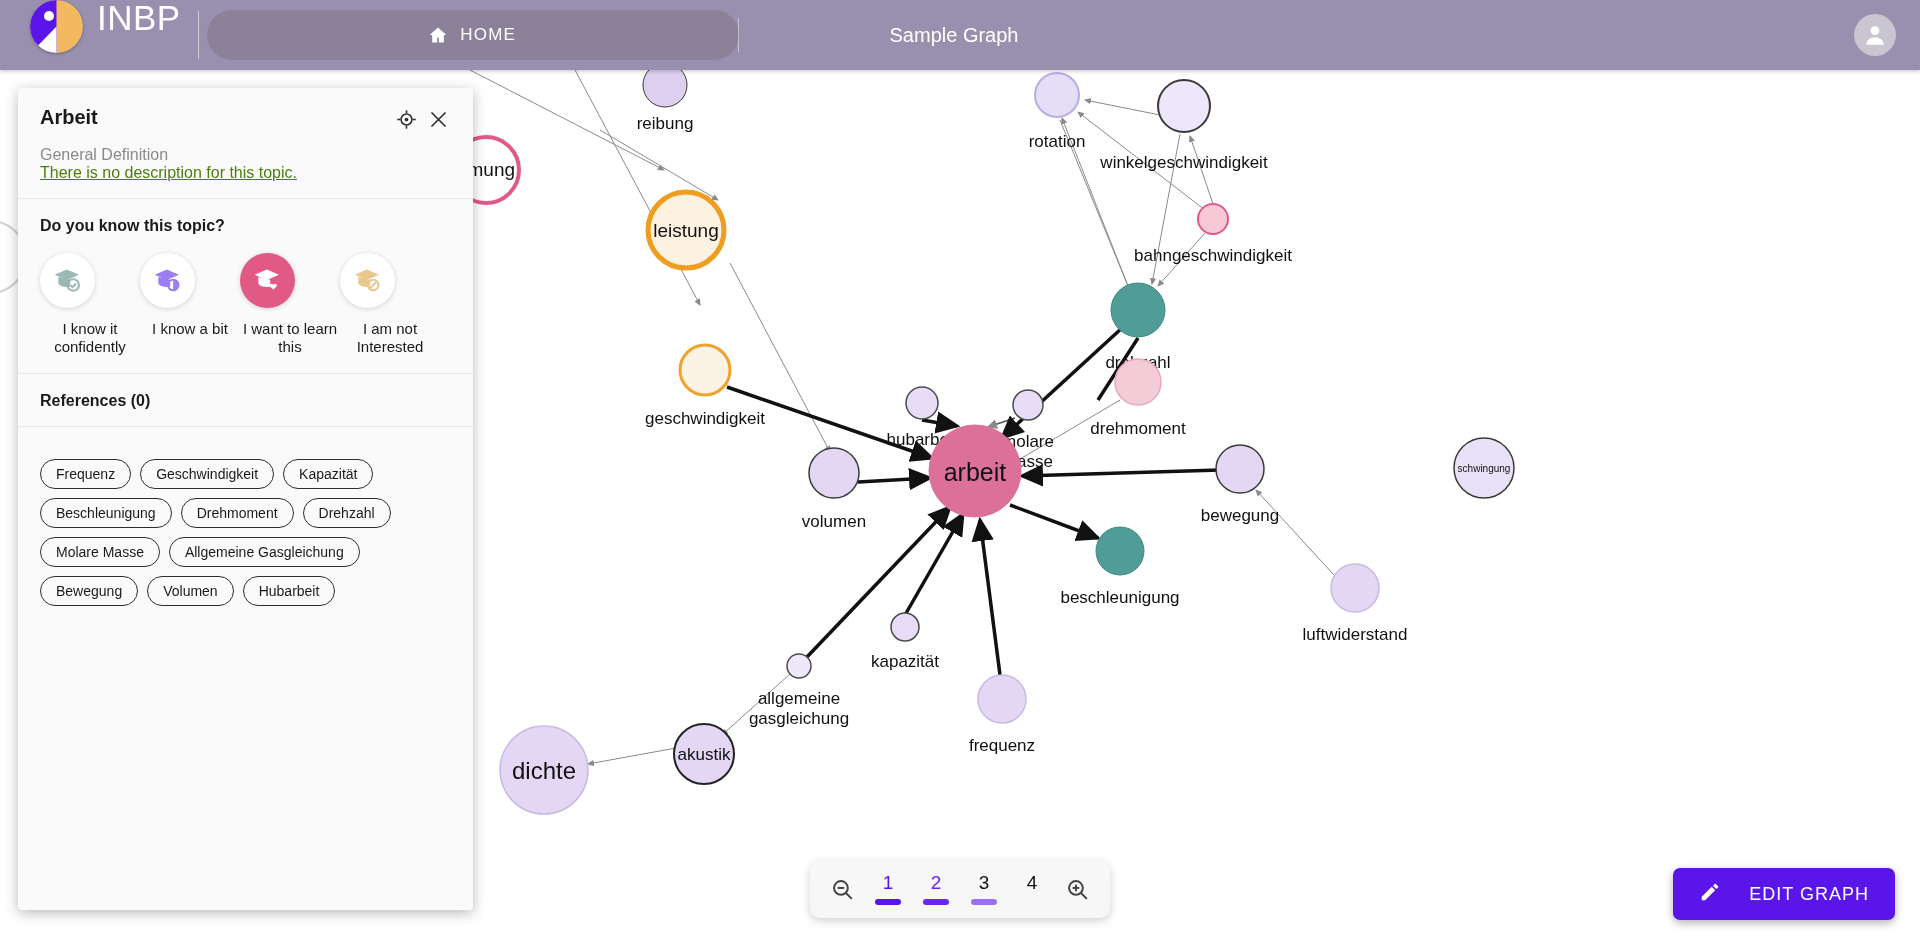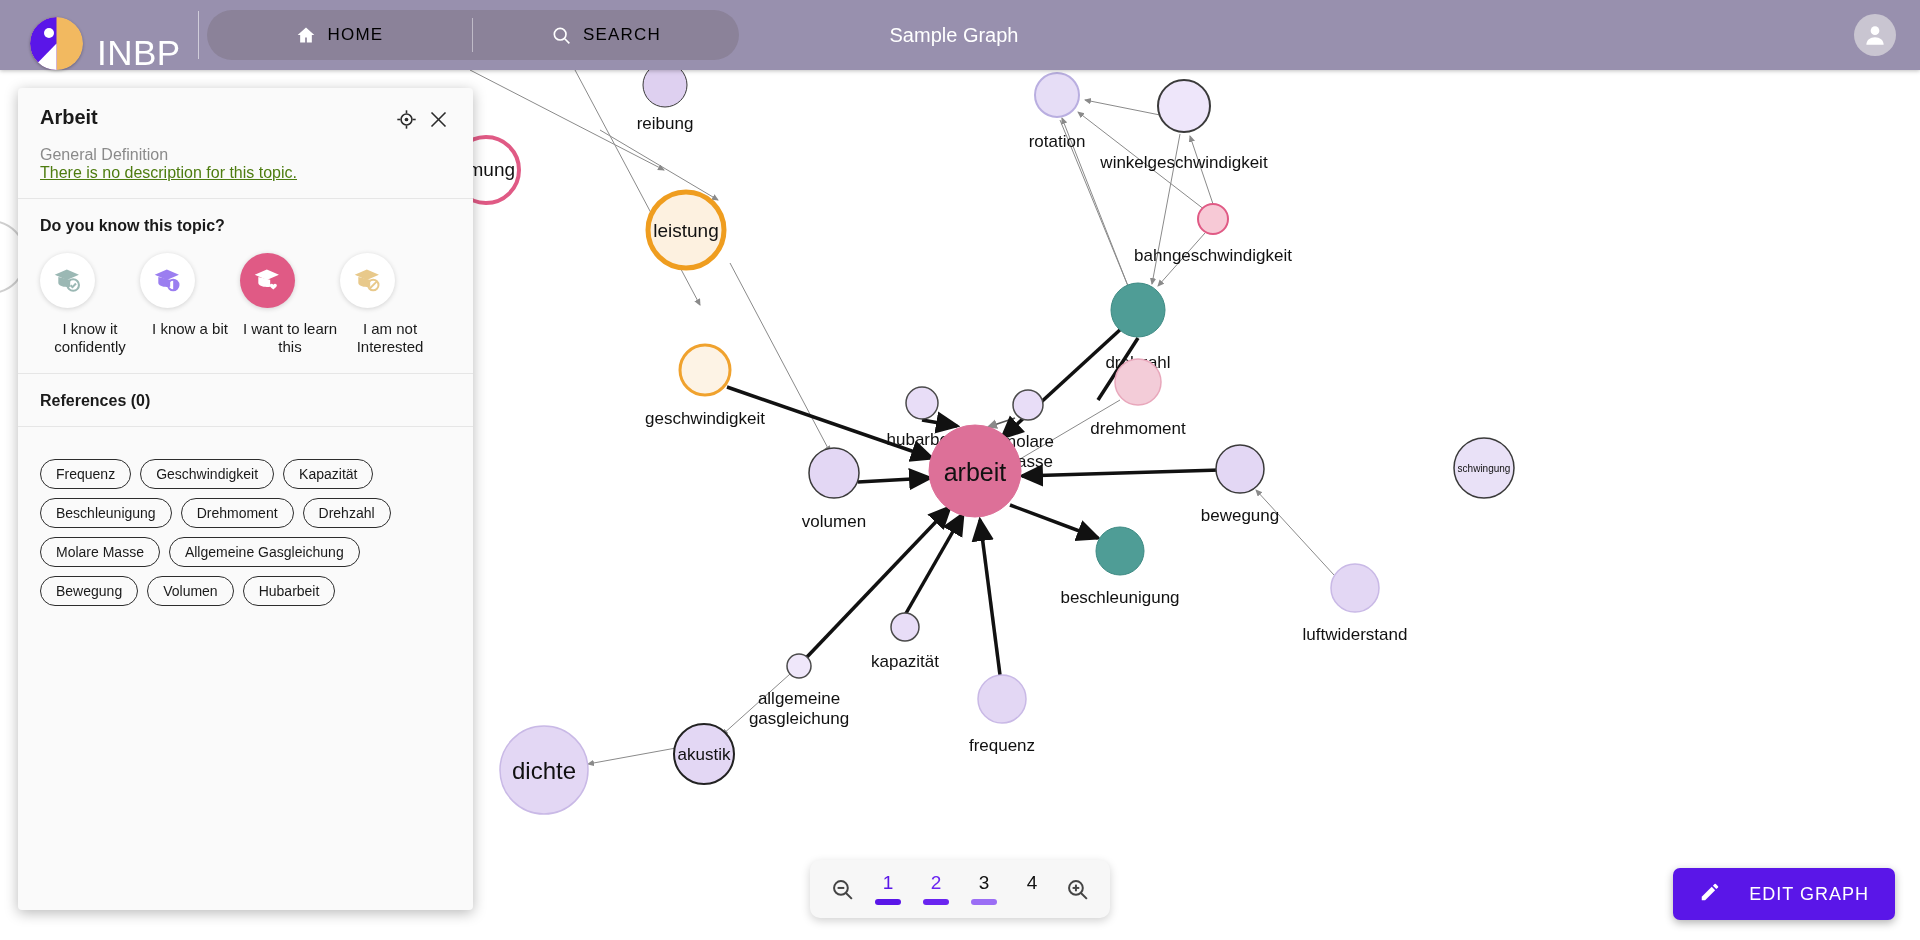--- a/index.html
+++ b/index.html
@@ -11,36 +11,36 @@
   }
   #root { position: relative; width: 1920px; height: 940px; background: #fff; }
 
   
   .topbar {
     position: absolute; left: 0; top: 0; width: 1920px; height: 70px;
     background: #9890ae; display: flex; align-items: center;
     box-shadow: 0 1px 4px rgba(0,0,0,.25);
     z-index: 50;
   }
-  .brand { display: flex; align-items: flex-end; padding-left: 30px; height: 100%; }
+  .brand { display: flex; align-items: flex-start; padding-left: 30px; height: 100%; }
   .logo { width: 53px; height: 53px; border-radius: 50%; position: relative;
           overflow: hidden; box-shadow: 0 1px 3px rgba(0,0,0,.3); flex: 0 0 auto; }
   .brand-name {
     color: #fff; font-size: 35px; letter-spacing: .5px; margin-left: 14px;
     font-weight: 400; line-height: 1;
   }
   .brand-sep { width: 1px; height: 48px; background: rgba(255,255,255,.55); margin-left: 17px; }
 
   .navpill {
     margin-left: 8px; height: 50px; background: #8b8299; border-radius: 25px;
     display: flex; align-items: center; min-width: 532px;
   }
   .navitem {
     display: flex; align-items: center; justify-content: center;
-    color: #000000; font-size: 17px; letter-spacing: 1.2px; height: 100%;
+    color: #ffffff; font-size: 17px; letter-spacing: 1.2px; height: 100%;
     flex: 1 1 0; cursor: pointer; user-select: none;
   }
   .navitem .glyph { margin-right: 12px; display: flex; align-items: center; }
   .nav-sep { width: 1px; height: 34px; background: rgba(255,255,255,.45); }
 
   .graph-title {
     position: absolute; left: 0; right: 12px; text-align: center;
     color: #fff; font-size: 20px; top: 24px; pointer-events: none;
   }
   .avatar {
@@ -138,29 +138,20 @@
     <div class="navpill">
       <div class="navitem">
         <span class="glyph">
           <svg width="20" height="20" viewBox="0 0 24 24" fill="#ffffff">
               <path d="M12 3 2 12h3v9h6v-6h2v6h6v-9h3z"></path>
             </svg>
         </span>
         <span>HOME</span>
       </div>
       <div class="nav-sep"></div>
-      <div class="navitem">
-        <span class="glyph">
-          <svg width="20" height="20" viewBox="0 0 24 24" fill="none" stroke="#ffffff" stroke-width="2">
-            <circle cx="11" cy="11" r="7"></circle>
-              <line x1="16.5" y1="16.5" x2="22" y2="22"></line>
-          </svg>
-        </span>
-        <span>SEARCH</span>
-      </div>
     </div>
 
     <div class="graph-title">Sample Graph</div>
 
     <div class="avatar">
       <svg width="26" height="26" viewBox="0 0 24 24" fill="#ffffff">
         <circle cx="12" cy="8" r="4"></circle>
           <path d="M4 21c0-4.4 3.6-7 8-7s8 2.6 8 7z"></path>
       </svg>
     </div>

